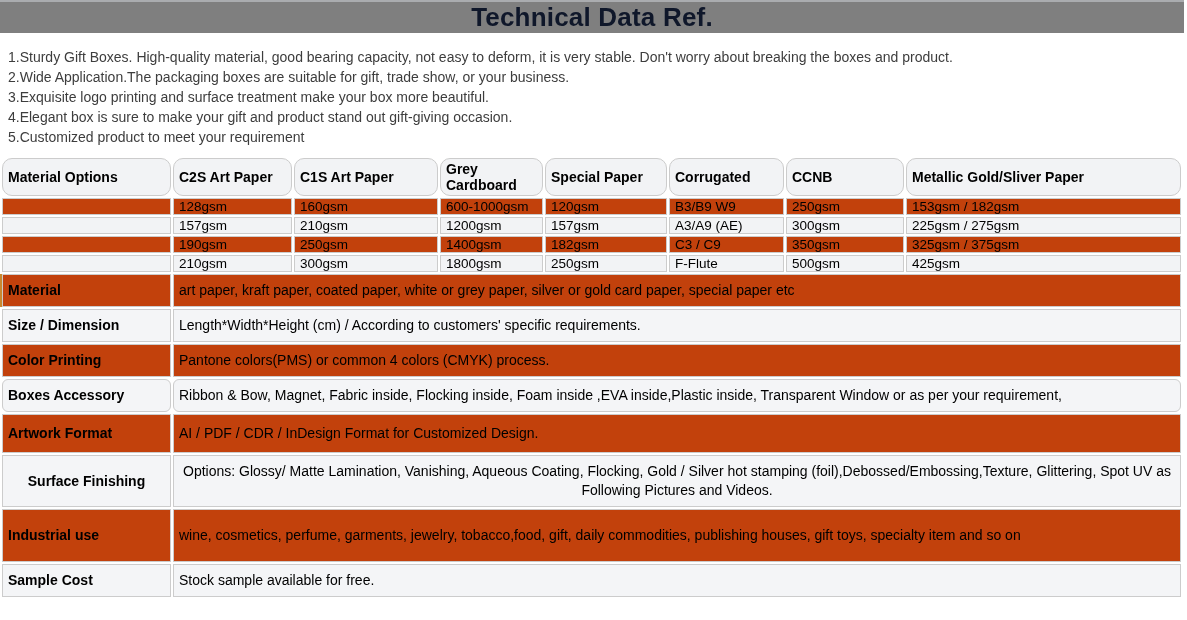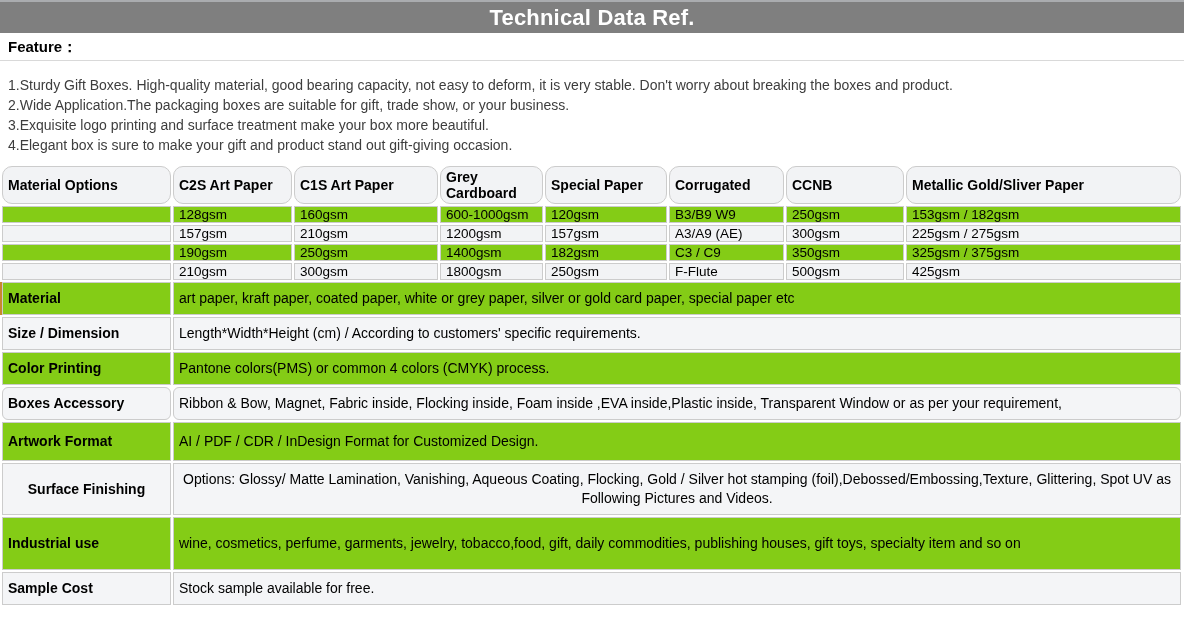--- a/index.html
+++ b/index.html
@@ -10,39 +10,39 @@
     font-family: "Liberation Sans", "DejaVu Sans", sans-serif;
   }
   .page { width: 1184px; }
 
   
   .title-bar {
     height: 33px; background: #7f7f7f; border-top: 2px solid #aaacaf;
     display: flex; align-items: center; justify-content: center;
   }
   .title-bar .title-text {
-    color: #ffffff; font-weight: bold; font-size: 22px; letter-spacing: 0.2px;
+    color: #0f172a; font-weight: bold; font-size: 26px; letter-spacing: 0.2px;
   }
 
   
   .feature-heading {
     height: 28px; line-height: 27px; border-bottom: 1px solid #d9d9d9;
     font-weight: bold; font-size: 15px; padding-left: 8px;
   }
   .feature-list { padding: 14px 8px 9px 8px; font-size: 14px; color: #3d3d3d; }
   .feature-item { line-height: 20px; white-space: nowrap; }
 
   
   table {
     border-collapse: separate; border-spacing: 2px;
     width: 1183px; table-layout: fixed;
   }
   th, td {
     border: 1px solid #cccccc; overflow: hidden;
-    vertical-align: middle; text-align: left; background: #84cc16;
+    vertical-align: middle; text-align: left; background: #c2410c;
   }
 
   
   .materials-table th {
     font-size: 14px; font-weight: bold; padding: 2px 5px; background: #f2f3f5;
     height: 36px;
     border-radius: 10px;
   }
   .materials-table td { font-size: 13.5px; padding: 0 5px; height: 17px; white-space: nowrap; }
   .materials-table tbody tr:nth-child(even) td { background: #f2f3f5; }
@@ -65,29 +65,27 @@
 </style>
 </head>
 <body>
 
 <div class="page">
 
   <div class="title-bar">
     <span class="title-text">Technical Data Ref.</span>
   </div>
 
-  <div class="feature-heading">
-    <span>Feature：</span>
-  </div>
 
   <div class="feature-list">
     <div class="feature-item">1.Sturdy Gift Boxes. High-quality material, good bearing capacity, not easy to deform, it is very stable. Don't worry about breaking the boxes and product.</div>
     <div class="feature-item">2.Wide Application.The packaging boxes are suitable for gift, trade show, or your business.</div>
     <div class="feature-item">3.Exquisite logo printing and surface treatment make your box more beautiful.</div>
     <div class="feature-item">4.Elegant box is sure to make your gift and product stand out gift-giving occasion.</div>
+    <div class="feature-item">5.Customized product to meet your requirement</div>
   </div>
 
   <table class="materials-table">
     <colgroup>
       <col style="width:169px">
         <col style="width:119px">
         <col style="width:144px">
         <col style="width:103px">
       <col style="width:122px">
         <col style="width:115px">

